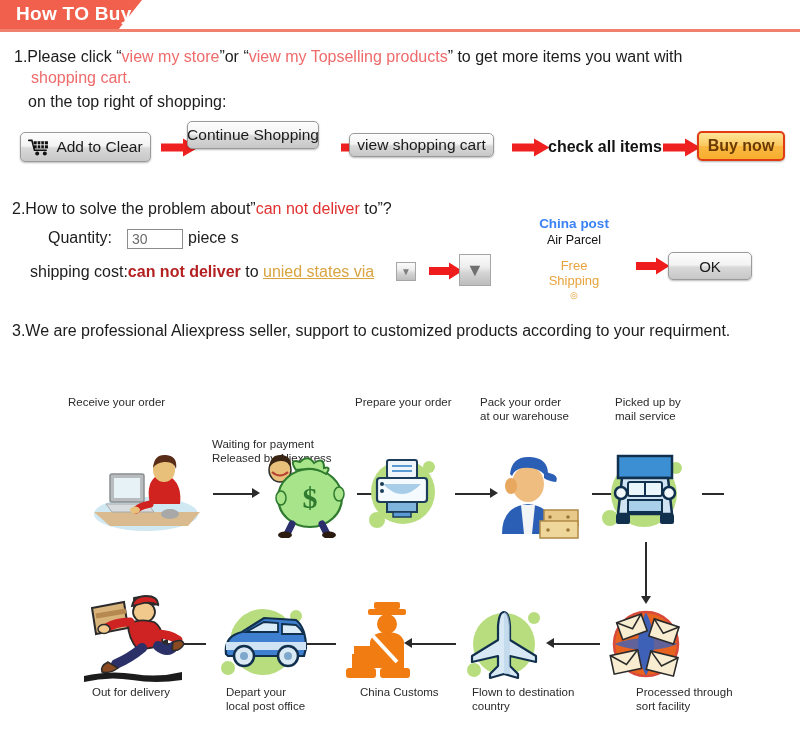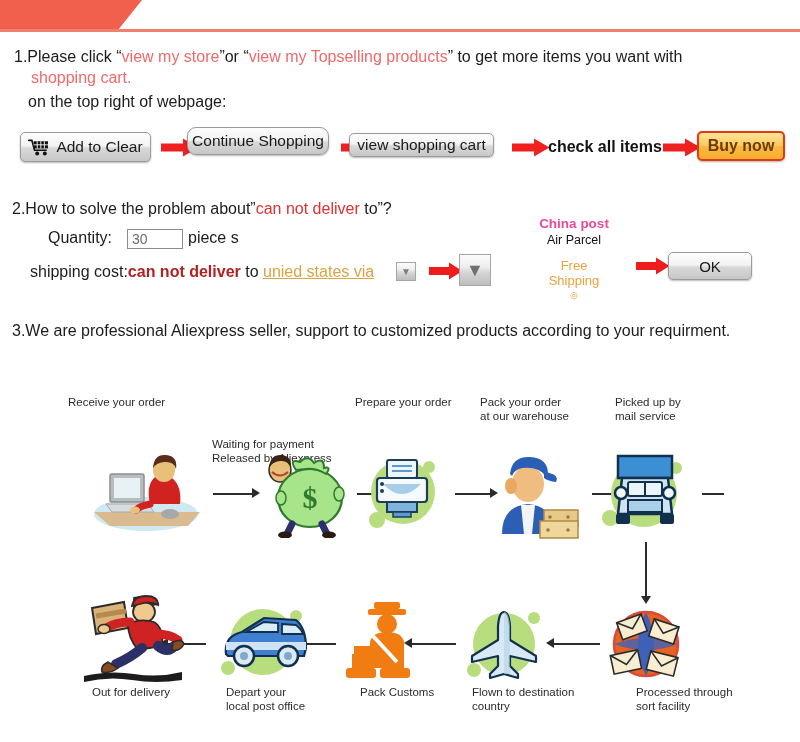--- a/index.html
+++ b/index.html
@@ -161,48 +161,49 @@
     border-left: 5px solid transparent;
     border-right: 5px solid transparent;
     border-top: 8px solid #2b2b2b;
   }
 </style>
 </head>
 <body>
 
 <div id="header-banner">
   <div id="header-tab"></div>
+  <div id="header-title">How TO Buy</div>
   <div id="header-rule"></div>
 </div>
 
 <div class="para" style="left:14px; top:48px;"><span>1.Please click “</span><span class="red">view my store</span><span>”or “</span><span class="red">view my Topselling products</span><span>” to get more items you want with</span></div>
 
 <div class="para red" style="left:31px; top:69px;">shopping cart.</div>
 
-<div class="para" style="left:28px; top:93px;">on the top right of webpage:</div>
+<div class="para" style="left:28px; top:93px;">on the top right of shopping:</div>
 
 <div class="btn btn-grey" style="left:20px; top:132px; width:131px; height:30px;">
   <svg class="cart-icon" viewBox="0 0 24 19">
     <path d="M0.5 1.5 L4 1.5 L7 12.5 L20 12.5" stroke="#111" stroke-width="1.8" fill="none" stroke-linecap="round"></path>
     <rect x="6" y="2.5" width="16" height="8" fill="#111"></rect>
     <line x1="10" y1="2.5" x2="10" y2="10.5" stroke="#fff" stroke-width="1"></line>
     <line x1="14" y1="2.5" x2="14" y2="10.5" stroke="#fff" stroke-width="1"></line>
     <line x1="18" y1="2.5" x2="18" y2="10.5" stroke="#fff" stroke-width="1"></line>
     <line x1="6" y1="6.5" x2="22" y2="6.5" stroke="#fff" stroke-width="1"></line>
     <circle cx="10" cy="16.3" r="2.2" fill="#111"></circle>
     <circle cx="18.5" cy="16.3" r="2.2" fill="#111"></circle>
   </svg>
   <span>Add to Clear</span>
 </div>
 
 <svg class="arrow-red" style="left:161px; top:138px;" width="38" height="19" viewBox="0 0 38 19">
   <path d="M0 5.5 L22 5.5 L22 0.5 L37.5 9.5 L22 18.5 L22 13.5 L0 13.5 Z" fill="#ef2020"></path>
 </svg>
 
-<div class="btn btn-grey" style="left:187px; top:127px; width:142px; height:28px;border-radius:9px;">
+<div class="btn btn-grey" style="left:187px; top:121px; width:132px; height:28px;">
   <span>Continue Shopping</span>
 </div>
 
 <svg class="arrow-red" style="left:341px; top:138px;" width="38" height="19" viewBox="0 0 38 19">
   <path d="M0 5.5 L22 5.5 L22 0.5 L37.5 9.5 L22 18.5 L22 13.5 L0 13.5 Z" fill="#ef2020"></path>
 </svg>
 
 <div class="btn btn-grey" style="left:349px; top:133px; width:145px; height:24px;">
   <span>view shopping cart</span>
 </div>
@@ -234,21 +235,21 @@
 </div>
 
 <svg class="arrow-red" style="left:429px; top:262px;" width="34" height="18" viewBox="0 0 34 18">
   <path d="M0 5 L20 5 L20 0.5 L33.5 9 L20 17.5 L20 13 L0 13 Z" fill="#ee1c1c"></path>
 </svg>
 
 <div class="dropdown-btn" style="left:459px; top:254px; width:32px; height:32px; font-size:18px; color:#707070;">
   <span>▼</span>
 </div>
 
-<div style="position:absolute; left:536px; top:216px; width:76px; text-align:center; font-size:13.5px; font-weight:bold; color:#ec4899; white-space:nowrap;">China post</div>
+<div style="position:absolute; left:536px; top:216px; width:76px; text-align:center; font-size:13.5px; font-weight:bold; color:#3b82f6; white-space:nowrap;">China post</div>
 <div style="position:absolute; left:536px; top:233px; width:76px; text-align:center; font-size:12.5px; color:#111; white-space:nowrap;">Air Parcel</div>
 
 <div style="position:absolute; left:540px; top:258px; width:68px; text-align:center; font-size:13px; color:#e8a33d; line-height:15px;">
   <div>Free</div>
   <div>Shipping</div>
   <div style="font-size:9px;">◎</div>
 </div>
 
 <svg class="arrow-red" style="left:636px; top:257px;" width="34" height="18" viewBox="0 0 34 18">
   <path d="M0 5 L20 5 L20 0.5 L33.5 9 L20 17.5 L20 13 L0 13 Z" fill="#ee1c1c"></path>
@@ -459,19 +460,19 @@
       <path d="M80 54 Q90 62 96 54" stroke="#2b3068" stroke-width="10" fill="none" stroke-linecap="round"></path>
       <path d="M30 70 Q22 74 24 80 Q32 82 40 76 Z" fill="#8a4b22" stroke="#2b2b2b" stroke-width="1.5"></path>
       <path d="M95 50 Q104 46 106 52 Q102 60 94 58 Z" fill="#8a4b22" stroke="#2b2b2b" stroke-width="1.5"></path>
       <path d="M6 84 Q32 78 56 82 Q80 86 104 80 L104 88 Q78 92 54 88 Q30 84 6 90 Z" fill="#1c1c1c"></path>
     </svg>
   </div>
 
   <div class="flow-label" style="left:92px;  top:325px;">Out for delivery</div>
   <div class="flow-label" style="left:226px; top:325px;">Depart your
 local post office</div>
-  <div class="flow-label" style="left:360px; top:325px;">Pack Customs</div>
+  <div class="flow-label" style="left:360px; top:325px;">China Customs</div>
   <div class="flow-label" style="left:472px; top:325px;">Flown to destination
 country</div>
   <div class="flow-label" style="left:636px; top:325px;">Processed through
 sort facility</div>
 
 </div>
 
 </body></html>

